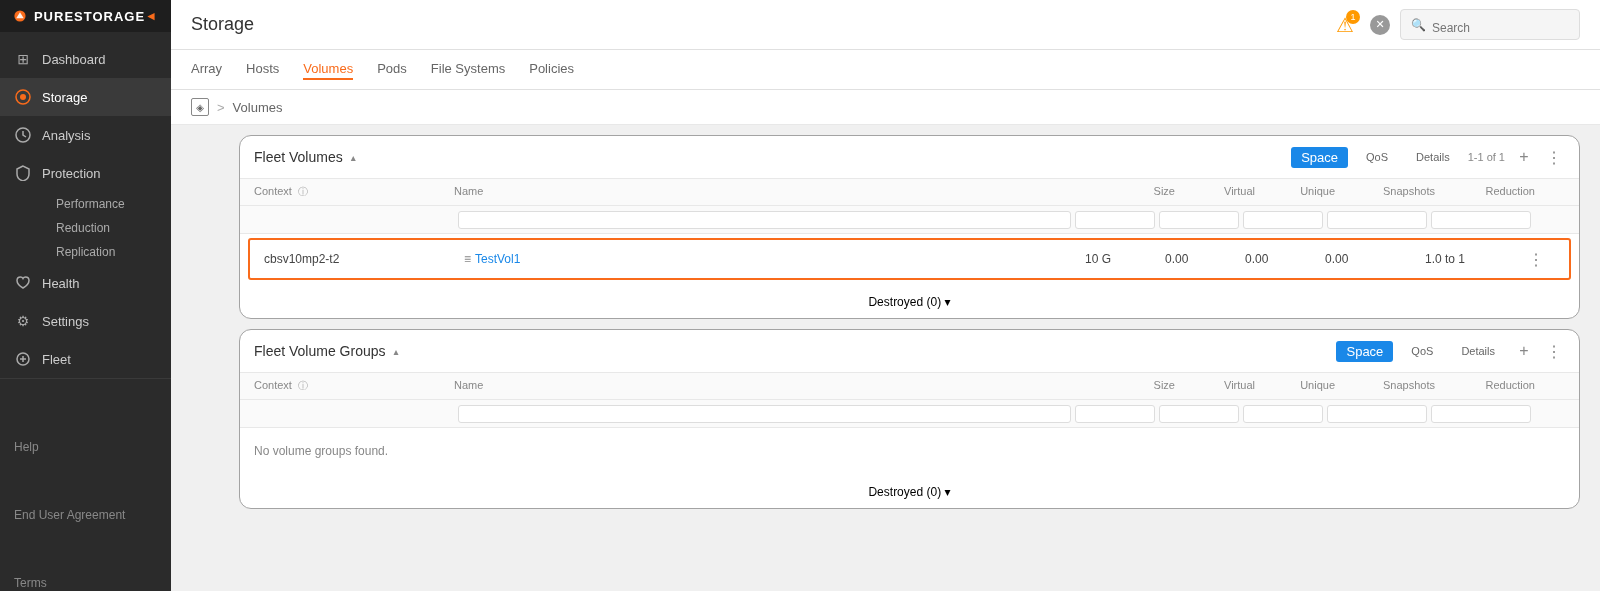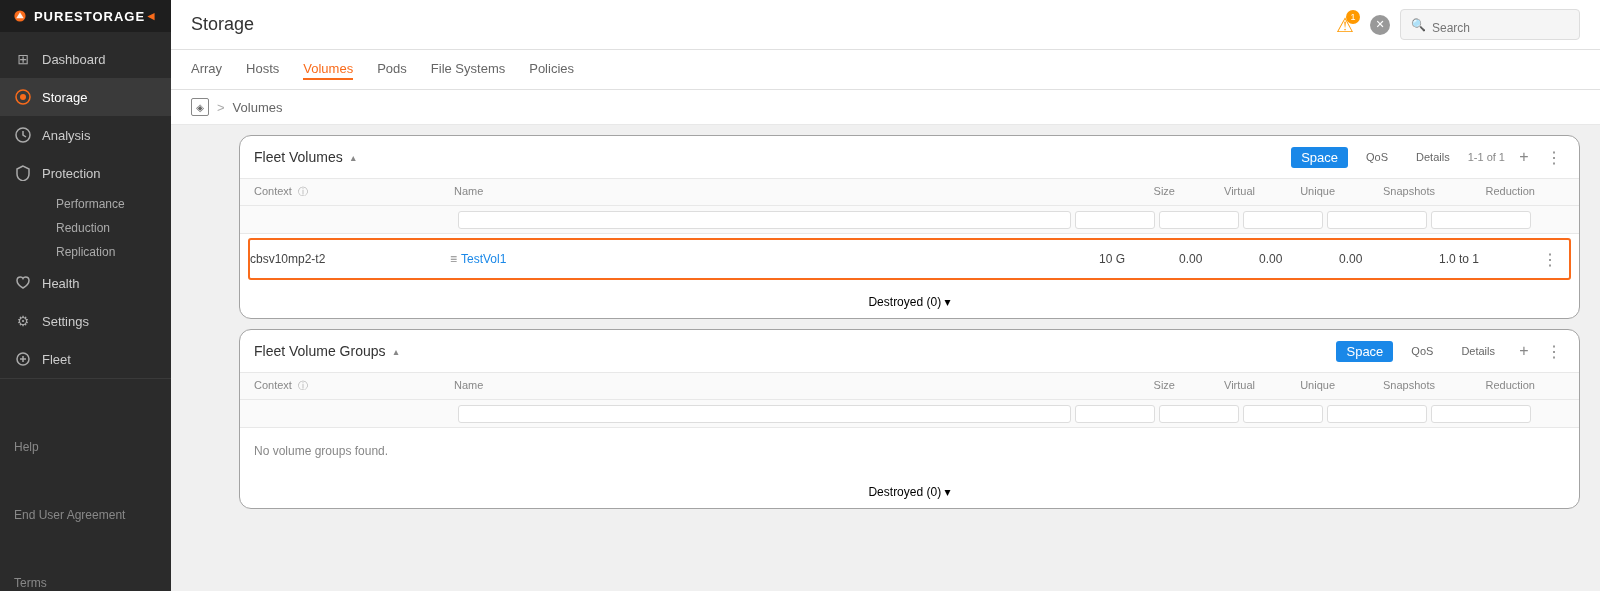--- a/index.html
+++ b/index.html
@@ -553,21 +553,21 @@
         <div>
           <input class="filter-input-sm" type="text" style="">
         </div>
         <div>
           <input class="filter-input-sm" type="text" style="">
         </div>
         <div></div>
       </div>
 
       <div style="position:relative;">
-        <div style="border: 2px solid #f96b1b; border-radius: 3px; margin: 4px 8px; display: grid; grid-template-columns: 200px 1fr 80px 80px 80px 100px 100px 30px; padding: 8px 0; align-items: center; background:#fff;">
+        <div style="border: 2px solid #f96b1b; border-radius: 3px; margin: 4px 8px; display: grid; grid-template-columns: 200px 1fr 80px 80px 80px 100px 100px 30px; padding: 8px 14px; align-items: center; background:#fff;">
           <div class="cell">cbsv10mp2-t2</div>
           <div class="cell link">
             <span style="color:#888;">≡</span>
             <span>TestVol1</span>
           </div>
           <div class="cell right">10 G</div>
           <div class="cell right">0.00</div>
           <div class="cell right">0.00</div>
           <div class="cell right">0.00</div>
           <div class="cell right">1.0 to 1</div>

